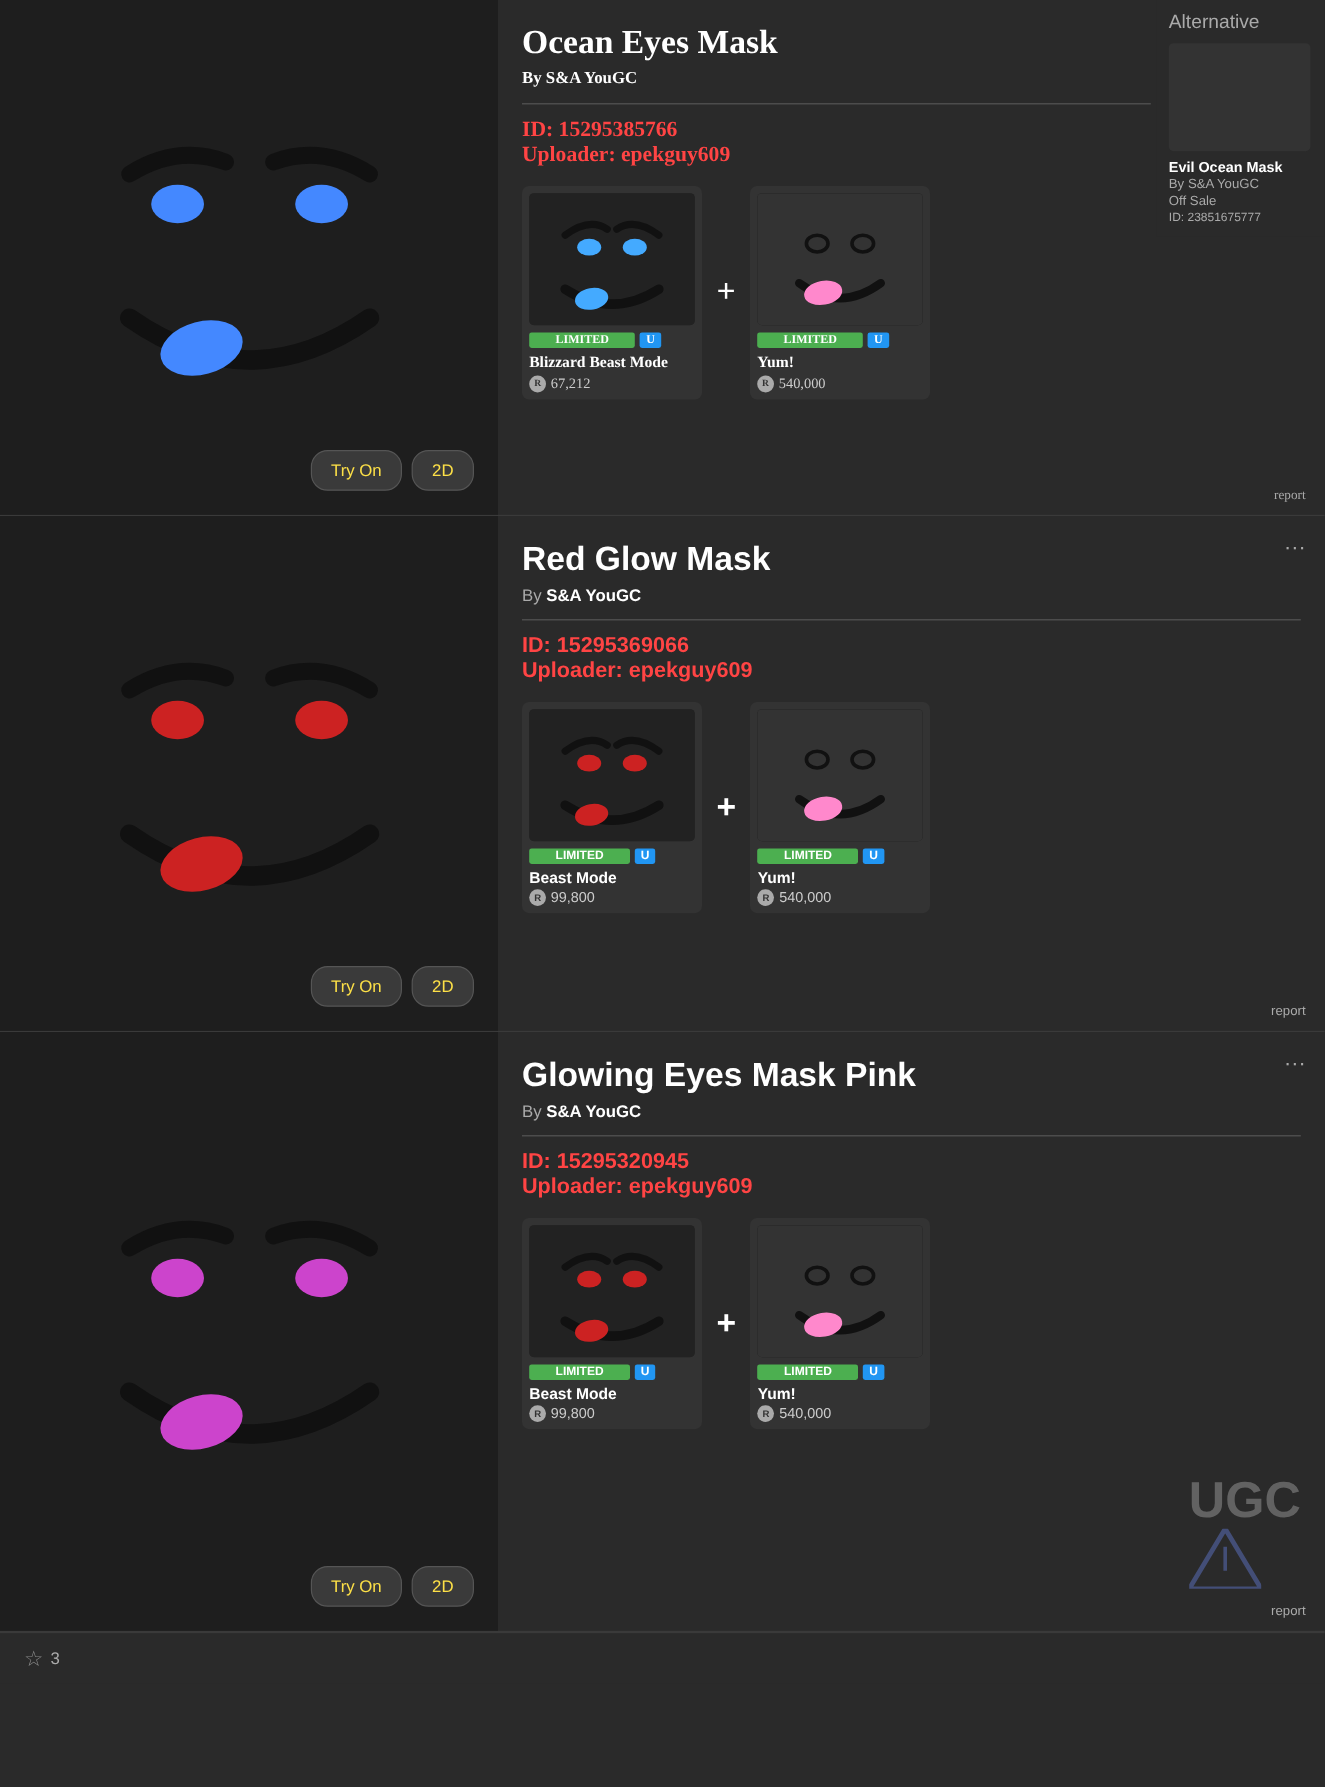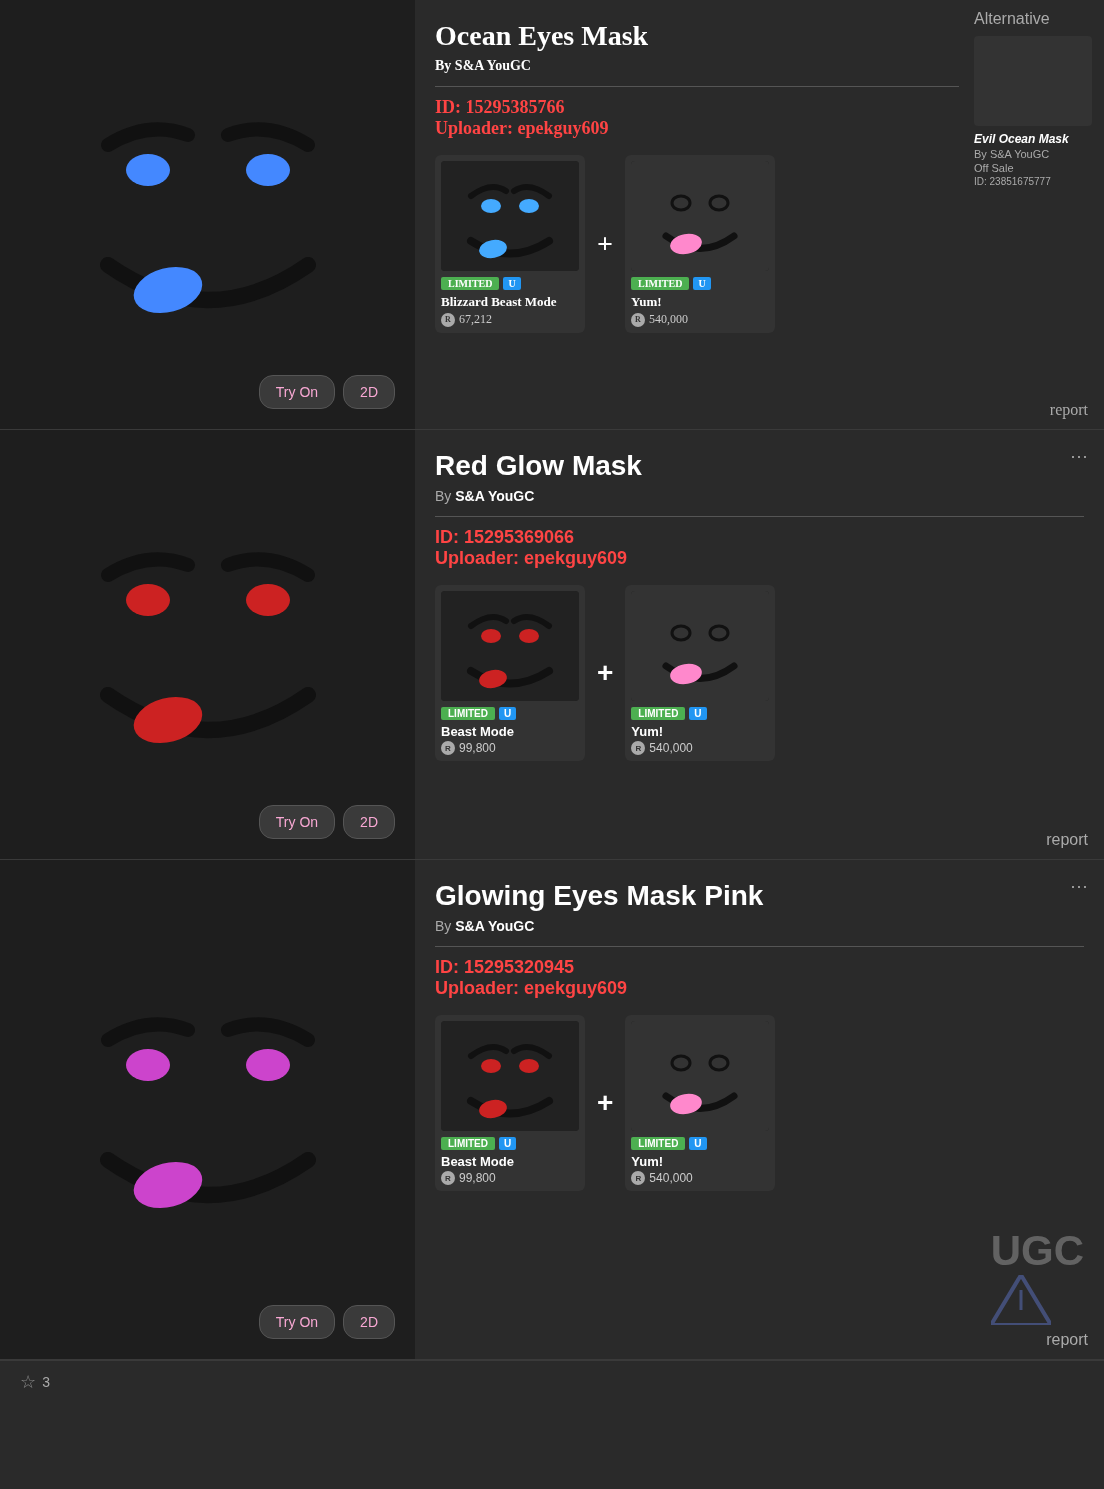--- a/index.html
+++ b/index.html
@@ -36,21 +36,21 @@
     .item-buttons {
       position: absolute;
       bottom: 20px;
       right: 20px;
       display: flex;
       gap: 8px;
     }
 
     .btn-try-on, .btn-2d {
       background: #3a3a3a;
-      color: #f9a8d4;
+      color: #fde047;
       border: 1px solid #555;
       border-radius: 14px;
       padding: 8px 16px;
       font-size: 14px;
       cursor: pointer;
     }
 
     .item-info {
       flex: 1;
       padding: 20px 20px 20px 20px;
@@ -122,21 +122,21 @@
       align-items: center;
       gap: 4px;
       margin-bottom: 4px;
     }
 
     .badge-limited {
       background: #4CAF50;
       color: #fff;
       font-size: 10px;
       font-weight: bold;
-      padding: 1px 7px;
+      padding: 1px 22px;
       border-radius: 2px;
     }
 
     .badge-u {
       background: #2196F3;
       color: #fff;
       font-size: 10px;
       font-weight: bold;
       padding: 1px 5px;
       border-radius: 2px;
@@ -183,21 +183,21 @@
       color: #aaa;
       font-size: 18px;
       cursor: pointer;
     }
 
     .report-link {
       position: absolute;
       bottom: 10px;
       right: 16px;
       color: #aaa;
-      font-size: 16px;
+      font-size: 11px;
       cursor: pointer;
     }
 
     
     .alternative-section {
       position: absolute;
       top: 0;
       right: 0;
       width: 140px;
       background: #2a2a2a;
@@ -216,21 +216,20 @@
       background: #333;
       border-radius: 4px;
       margin-bottom: 6px;
     }
 
     .alt-name {
       font-size: 12px;
       color: #fff;
       font-weight: bold;
       margin-bottom: 2px;
-      font-style: italic;
     }
 
     .alt-creator {
       font-size: 11px;
       color: #aaa;
       margin-bottom: 2px;
     }
 
     .alt-status {
       font-size: 11px;

